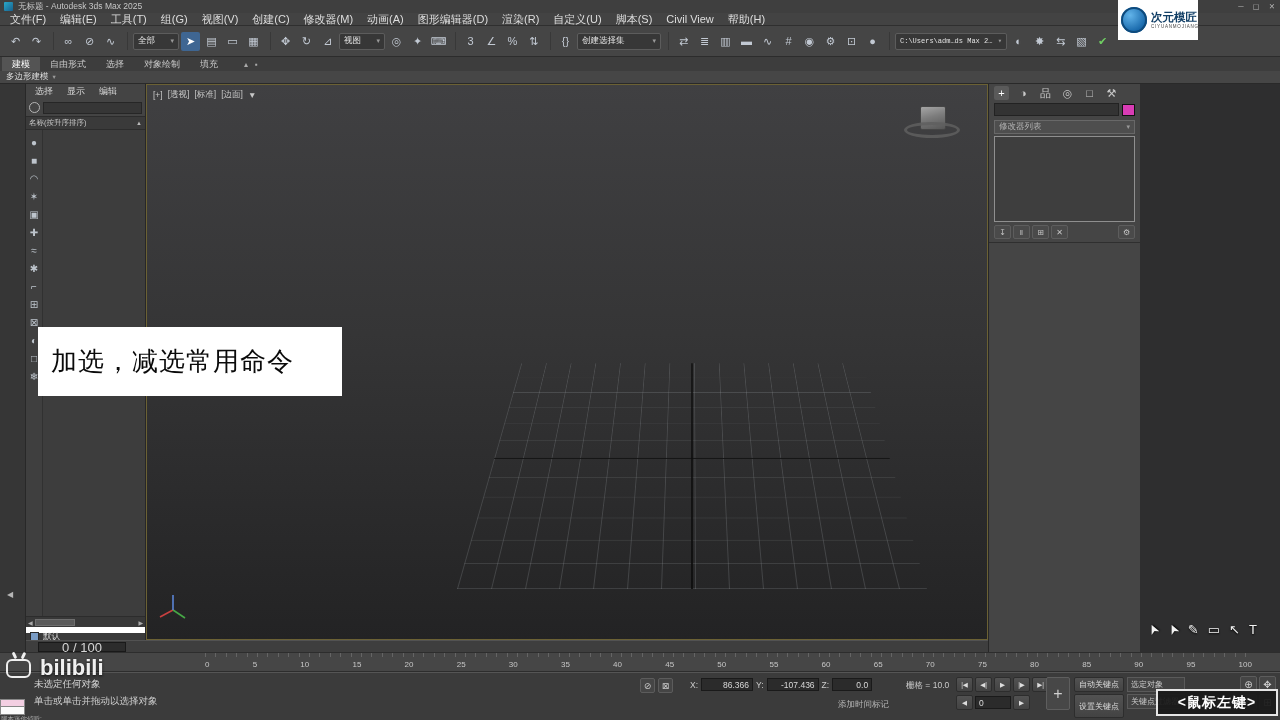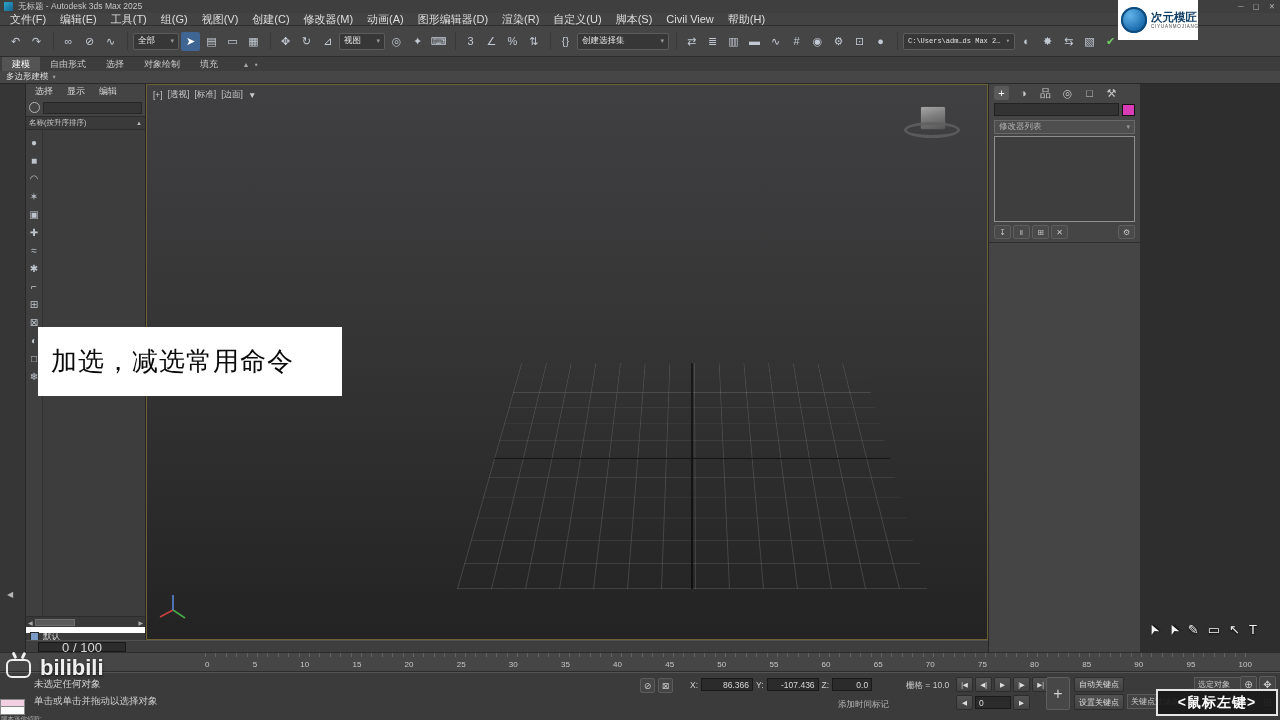--- a/index.html
+++ b/index.html
@@ -25,21 +25,21 @@
            border-bottom:1px solid #2c2c2c;display:flex;align-items:center;gap:2px;padding-left:6px;}
   .tb-cell{width:19px;height:19px;display:flex;align-items:center;justify-content:center;
            color:#c2c9d3;font-size:11px;border-radius:2px;flex-shrink:0;line-height:1;}
   .tb-cell.active{background:#3f6692;color:#fff;}
   .tb-cell.green{color:#6fce62;}
   .tb-sep{width:6px;height:18px;border-right:1px solid #383838;margin-right:3px;flex-shrink:0;}
   .tb-combo{height:17px;background:#373737;border:1px solid #5c5c5c;border-radius:2px;color:#e2e2e2;
             font-size:8.5px;display:flex;align-items:center;padding:0 4px;flex-shrink:0;overflow:hidden;white-space:nowrap;}
   .tb-combo::after{content:"▾";margin-left:auto;padding-left:3px;color:#9a9a9a;font-size:7px;}
   .tb-combo .txt{overflow:hidden;text-overflow:ellipsis;}
-  .w46{width:46px;}.w92{width:92px;}.w108{width:112px;}
+  .w46{width:46px;}.w92{width:84px;}.w108{width:112px;}
   .tb-combo.path{font-size:7px;font-family:"Liberation Mono","DejaVu Sans Mono",monospace;}
 
   
   .ribbon{position:absolute;left:0;top:57px;width:1280px;height:14px;background:#3d3d3d;display:flex;align-items:stretch;padding-left:2px;}
   .rtab{font-size:9px;color:#c9c9c9;padding:0 10px;display:flex;align-items:center;white-space:nowrap;}
   .rtab.active{background:#545454;color:#fff;}
   .ribbon-icons{margin-left:16px;display:flex;gap:7px;align-items:center;}
   .ribicon{font-size:8px;color:#aaa;}
   .ribbon-sub{position:absolute;left:0;top:71px;width:1280px;height:13px;background:#464646;
               border-bottom:1px solid #292929;display:flex;align-items:center;gap:4px;padding-left:6px;}
@@ -147,24 +147,24 @@
   .st-btn{background:linear-gradient(#525252,#434343);border:1px solid #2d2d2d;border-radius:2px;color:#ddd;
           display:flex;align-items:center;justify-content:center;}
   .st-playback{position:absolute;left:956px;top:4px;display:flex;gap:2px;}
   .st-btn.pb{width:17px;height:15px;font-size:6.5px;}
   .st-keynav{position:absolute;left:956px;top:22px;display:flex;gap:2px;align-items:center;}
   .st-frame{width:36px;height:13px;background:#2b2b2b;border:1px solid #1a1a1a;color:#ddd;font-size:8.5px;
             display:flex;align-items:center;padding:0 3px;}
   .st-bigkey{position:absolute;left:1046px;top:4px;width:24px;height:33px;background:#474747;border:1px solid #5e5e5e;
              border-radius:2px;color:#cfcfcf;font-size:16px;display:flex;align-items:center;justify-content:center;}
   .st-btn.ak{position:absolute;left:1074px;top:4px;width:50px;height:15px;font-size:8px;}
-  .st-btn.sk{position:absolute;left:1074px;top:21px;width:50px;height:16px;font-size:8px;}
+  .st-btn.sk{position:absolute;left:1074px;top:21px;width:50px;height:24px;font-size:8px;}
   .st-combo{background:#424242;border:1px solid #5a5a5a;color:#ccc;font-size:8px;display:flex;align-items:center;
             padding:0 3px;overflow:hidden;white-space:nowrap;}
-  .st-combo.self{position:absolute;left:1194px;top:4px;width:58px;height:15px;}
+  .st-combo.self{position:absolute;left:1127px;top:4px;width:58px;height:15px;}
   .st-combo.kf{position:absolute;left:1127px;top:21px;width:58px;height:15px;}
   .st-nav{position:absolute;left:1240px;top:3px;display:grid;grid-template-columns:17px 17px;gap:2px;}
   .st-mini.nav{width:17px;height:16px;font-size:10px;}
 
   
   .callout{position:absolute;left:38px;top:327px;width:304px;height:69px;background:#fff;color:#0a0a0a;
            font-size:26px;display:flex;align-items:center;padding-left:13px;z-index:35;letter-spacing:1px;white-space:nowrap;}
   .watermark{position:absolute;left:6px;top:655px;display:flex;align-items:center;gap:9px;z-index:45;color:#fff;}
   .wm-title{font-size:21px;font-weight:bold;letter-spacing:2px;opacity:.92;text-shadow:0 1px 3px rgba(0,0,0,.8);white-space:nowrap;}
   .wm-tv{width:25px;height:19px;border:2.5px solid #fff;border-radius:6px;position:relative;opacity:.92;flex-shrink:0;}

